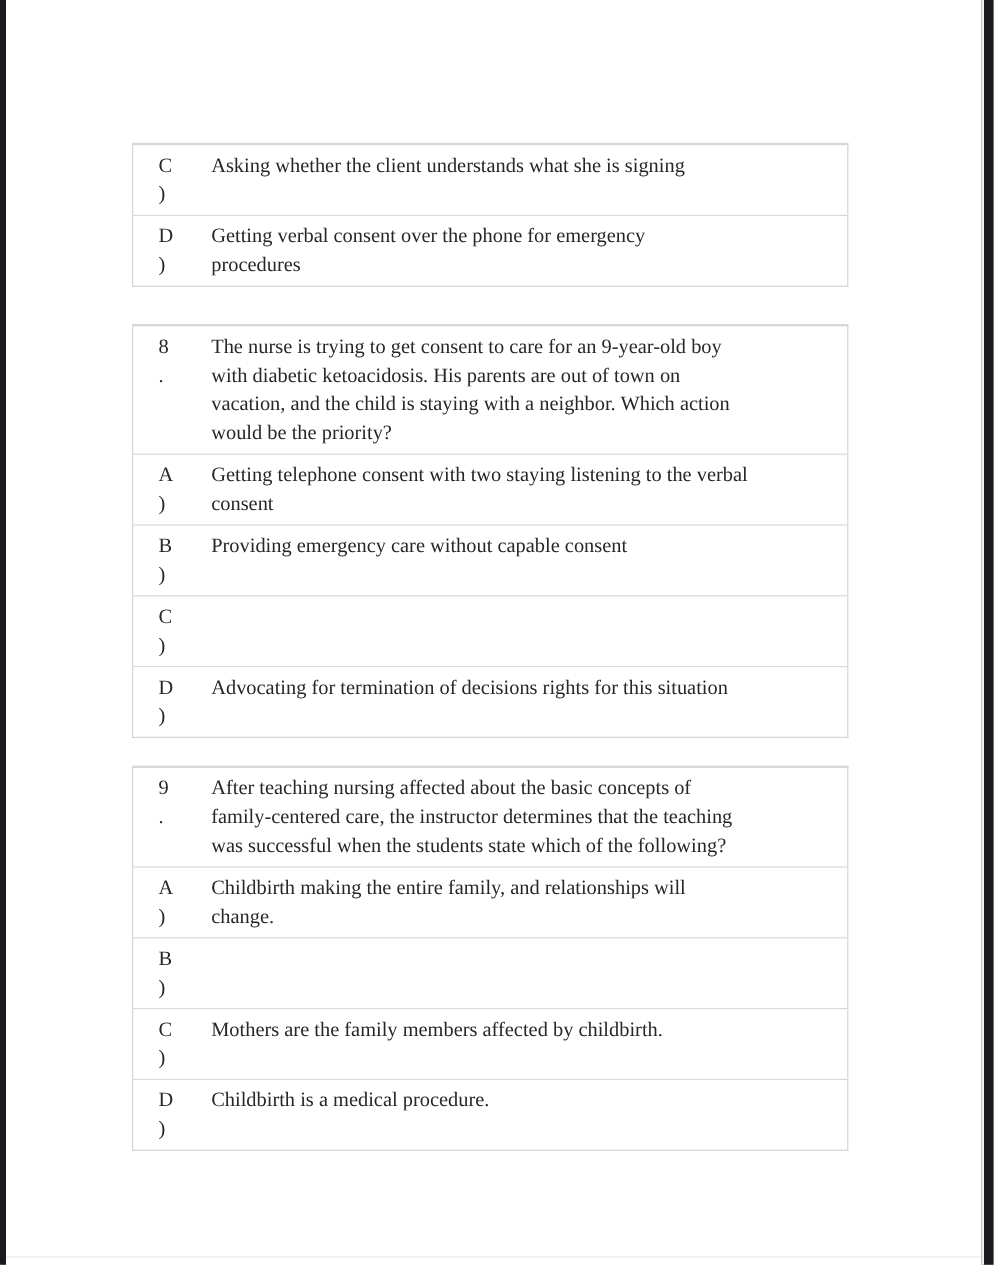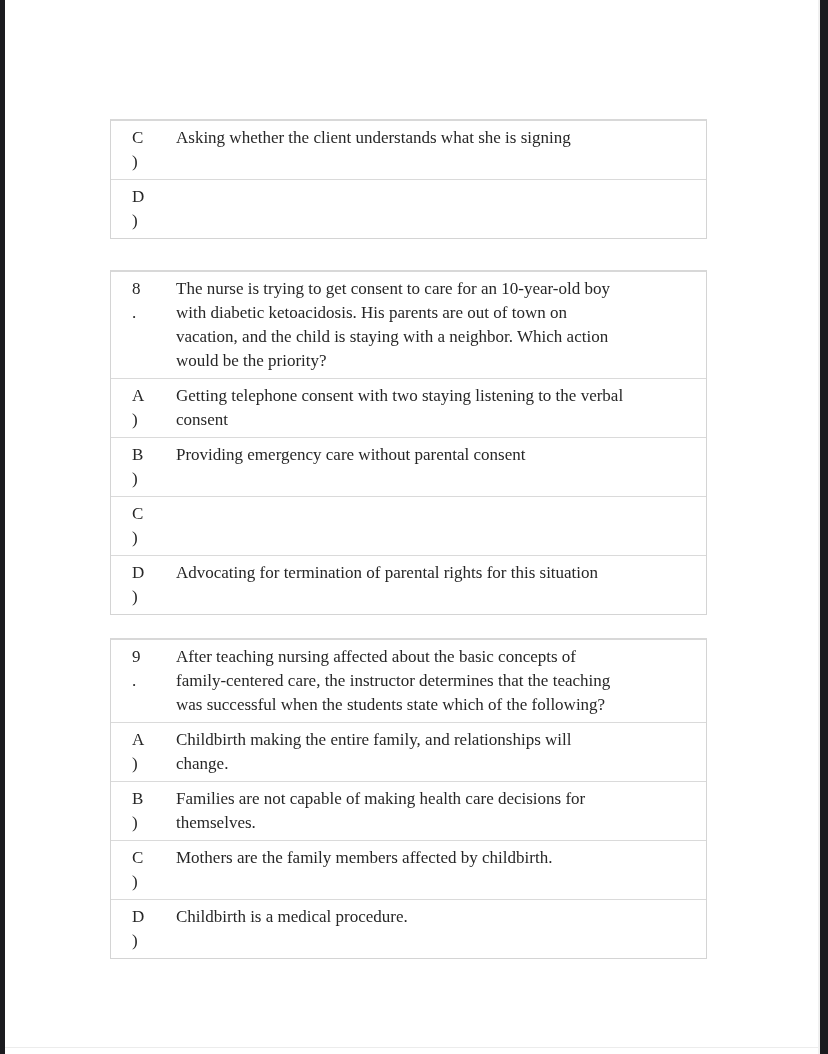--- a/index.html
+++ b/index.html
@@ -79,73 +79,73 @@
 
   <div class="qtable" id="table-prev">
     <div class="row option-height">
       <div class="cell letter">C
 )</div>
       <div class="cell text">Asking whether the client understands what she is signing</div>
     </div>
     <div class="row option-height">
       <div class="cell letter">D
 )</div>
+      <div class="cell text">Getting verbal consent over the phone for emergency
+procedures</div>
     </div>
   </div>
 
   <div class="qtable" id="table-q8">
     <div class="row">
       <div class="cell letter">8
 .</div>
-      <div class="cell text">The nurse is trying to get consent to care for an 10-year-old boy
+      <div class="cell text">The nurse is trying to get consent to care for an 9-year-old boy
 with diabetic ketoacidosis. His parents are out of town on
 vacation, and the child is staying with a neighbor. Which action
 would be the priority?</div>
     </div>
     <div class="row option-height">
       <div class="cell letter">A
 )</div>
       <div class="cell text">Getting telephone consent with two staying listening to the verbal
 consent</div>
     </div>
     <div class="row option-height">
       <div class="cell letter">B
 )</div>
-      <div class="cell text">Providing emergency care without parental consent</div>
+      <div class="cell text">Providing emergency care without capable consent</div>
     </div>
     <div class="row option-height">
       <div class="cell letter">C
 )</div>
     </div>
     <div class="row option-height">
       <div class="cell letter">D
 )</div>
-      <div class="cell text">Advocating for termination of parental rights for this situation</div>
+      <div class="cell text">Advocating for termination of decisions rights for this situation</div>
     </div>
   </div>
 
   <div class="qtable" id="table-q9">
     <div class="row">
       <div class="cell letter">9
 .</div>
       <div class="cell text">After teaching nursing affected about the basic concepts of
 family-centered care, the instructor determines that the teaching
 was successful when the students state which of the following?</div>
     </div>
     <div class="row option-height">
       <div class="cell letter">A
 )</div>
       <div class="cell text">Childbirth making the entire family, and relationships will
 change.</div>
     </div>
     <div class="row option-height">
       <div class="cell letter">B
 )</div>
-      <div class="cell text">Families are not capable of making health care decisions for
-themselves.</div>
     </div>
     <div class="row option-height">
       <div class="cell letter">C
 )</div>
       <div class="cell text">Mothers are the family members affected by childbirth.</div>
     </div>
     <div class="row option-height">
       <div class="cell letter">D
 )</div>
       <div class="cell text">Childbirth is a medical procedure.</div>

